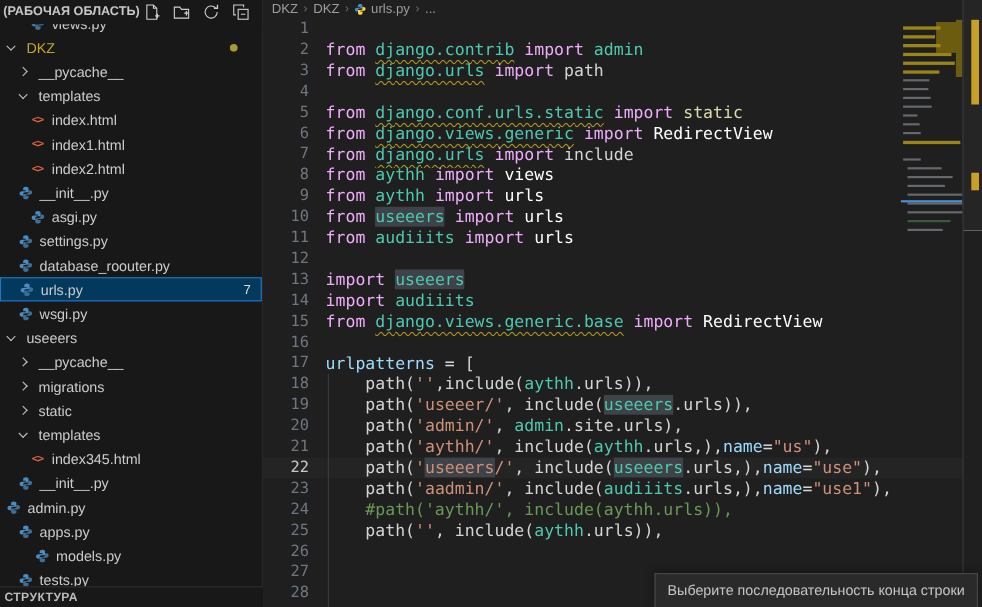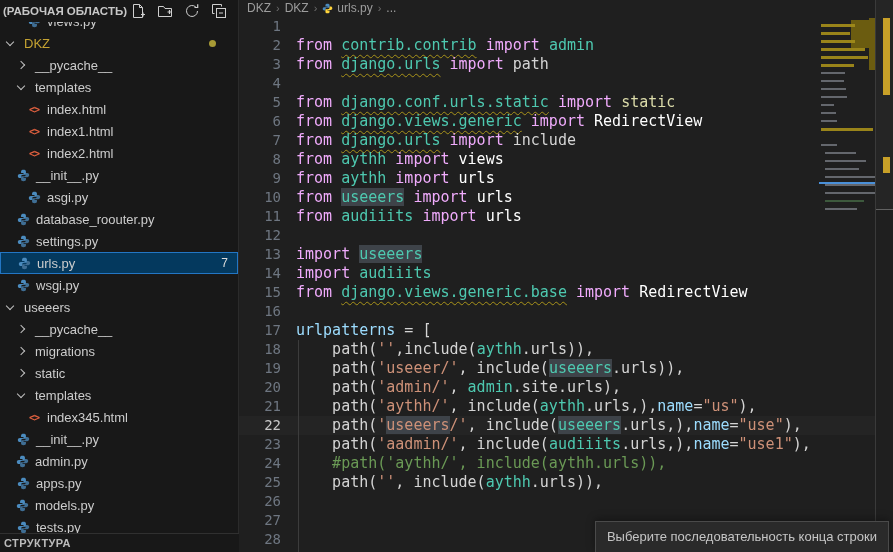--- a/index.html
+++ b/index.html
@@ -157,30 +157,30 @@
           </span>
           <span class="label">asgi.py</span>
         </div>
         <div class="row" style="padding-left: 15px;">
           <span class="fico">
             <svg viewBox="0 0 16 16">
               <path fill="#4B8BBE" d="M8 1C6 1 5 1.8 5 3v2h3v1H3.5C2 6 1 7 1 8.5S2 11 3.5 11H5V9.5C5 8 6 7 7.5 7H11V3c0-1.2-1-2-3-2z"></path>
               <path fill="#3f6e94" d="M8 15c2 0 3-.8 3-2v-2H8v-1h4.5c1.5 0 2.5-1 2.5-2.5S14 5 12.5 5H11v1.5C11 8 10 9 8.5 9H5v4c0 1.2 1 2 3 2z"></path>
             </svg>
           </span>
+          <span class="label">settings.py</span>
+        </div>
+        <div class="row" style="padding-left: 15px;">
+          <span class="fico">
+            <svg viewBox="0 0 16 16">
+              <path fill="#4B8BBE" d="M8 1C6 1 5 1.8 5 3v2h3v1H3.5C2 6 1 7 1 8.5S2 11 3.5 11H5V9.5C5 8 6 7 7.5 7H11V3c0-1.2-1-2-3-2z"></path>
+              <path fill="#3f6e94" d="M8 15c2 0 3-.8 3-2v-2H8v-1h4.5c1.5 0 2.5-1 2.5-2.5S14 5 12.5 5H11v1.5C11 8 10 9 8.5 9H5v4c0 1.2 1 2 3 2z"></path>
+            </svg>
+          </span>
           <span class="label">database_roouter.py</span>
-        </div>
-        <div class="row" style="padding-left: 15px;">
-          <span class="fico">
-            <svg viewBox="0 0 16 16">
-              <path fill="#4B8BBE" d="M8 1C6 1 5 1.8 5 3v2h3v1H3.5C2 6 1 7 1 8.5S2 11 3.5 11H5V9.5C5 8 6 7 7.5 7H11V3c0-1.2-1-2-3-2z"></path>
-              <path fill="#3f6e94" d="M8 15c2 0 3-.8 3-2v-2H8v-1h4.5c1.5 0 2.5-1 2.5-2.5S14 5 12.5 5H11v1.5C11 8 10 9 8.5 9H5v4c0 1.2 1 2 3 2z"></path>
-            </svg>
-          </span>
-          <span class="label">settings.py</span>
         </div>
         <div class="row selected" style="padding-left: 15px;">
           <span class="fico">
             <svg viewBox="0 0 16 16">
               <path fill="#4B8BBE" d="M8 1C6 1 5 1.8 5 3v2h3v1H3.5C2 6 1 7 1 8.5S2 11 3.5 11H5V9.5C5 8 6 7 7.5 7H11V3c0-1.2-1-2-3-2z"></path>
               <path fill="#3f6e94" d="M8 15c2 0 3-.8 3-2v-2H8v-1h4.5c1.5 0 2.5-1 2.5-2.5S14 5 12.5 5H11v1.5C11 8 10 9 8.5 9H5v4c0 1.2 1 2 3 2z"></path>
             </svg>
           </span>
           <span class="label">urls.py</span>
           <span class="badge">7</span>
@@ -222,39 +222,39 @@
         </div>
         <div class="row" style="padding-left: 15px;">
           <span class="fico">
             <svg viewBox="0 0 16 16">
               <path fill="#4B8BBE" d="M8 1C6 1 5 1.8 5 3v2h3v1H3.5C2 6 1 7 1 8.5S2 11 3.5 11H5V9.5C5 8 6 7 7.5 7H11V3c0-1.2-1-2-3-2z"></path>
               <path fill="#3f6e94" d="M8 15c2 0 3-.8 3-2v-2H8v-1h4.5c1.5 0 2.5-1 2.5-2.5S14 5 12.5 5H11v1.5C11 8 10 9 8.5 9H5v4c0 1.2 1 2 3 2z"></path>
             </svg>
           </span>
           <span class="label">__init__.py</span>
         </div>
-        <div class="row" style="padding-left: 14px;">
+        <div class="row" style="padding-left: 4px;">
           <span class="fico">
             <svg viewBox="0 0 16 16">
               <path fill="#4B8BBE" d="M8 1C6 1 5 1.8 5 3v2h3v1H3.5C2 6 1 7 1 8.5S2 11 3.5 11H5V9.5C5 8 6 7 7.5 7H11V3c0-1.2-1-2-3-2z"></path>
               <path fill="#3f6e94" d="M8 15c2 0 3-.8 3-2v-2H8v-1h4.5c1.5 0 2.5-1 2.5-2.5S14 5 12.5 5H11v1.5C11 8 10 9 8.5 9H5v4c0 1.2 1 2 3 2z"></path>
             </svg>
           </span>
           <span class="label">admin.py</span>
         </div>
         <div class="row" style="padding-left: 15px;">
           <span class="fico">
             <svg viewBox="0 0 16 16">
               <path fill="#4B8BBE" d="M8 1C6 1 5 1.8 5 3v2h3v1H3.5C2 6 1 7 1 8.5S2 11 3.5 11H5V9.5C5 8 6 7 7.5 7H11V3c0-1.2-1-2-3-2z"></path>
               <path fill="#3f6e94" d="M8 15c2 0 3-.8 3-2v-2H8v-1h4.5c1.5 0 2.5-1 2.5-2.5S14 5 12.5 5H11v1.5C11 8 10 9 8.5 9H5v4c0 1.2 1 2 3 2z"></path>
             </svg>
           </span>
           <span class="label">apps.py</span>
         </div>
-        <div class="row" style="padding-left: 14px;">
+        <div class="row" style="padding-left: 30px;">
           <span class="fico">
             <svg viewBox="0 0 16 16">
               <path fill="#4B8BBE" d="M8 1C6 1 5 1.8 5 3v2h3v1H3.5C2 6 1 7 1 8.5S2 11 3.5 11H5V9.5C5 8 6 7 7.5 7H11V3c0-1.2-1-2-3-2z"></path>
               <path fill="#3f6e94" d="M8 15c2 0 3-.8 3-2v-2H8v-1h4.5c1.5 0 2.5-1 2.5-2.5S14 5 12.5 5H11v1.5C11 8 10 9 8.5 9H5v4c0 1.2 1 2 3 2z"></path>
             </svg>
           </span>
           <span class="label">models.py</span>
         </div>
         <div class="row" style="padding-left: 15px;">
           <span class="fico">
@@ -286,21 +286,21 @@
       <span>...</span>
     </div>
 
     <div id="code">
         <div class="code-line">
           <span class="ln">1</span>
           <span class="lc"></span>
         </div>
         <div class="code-line">
           <span class="ln">2</span>
-          <span class="lc"><span class="tk-kw">from </span><span class="tk-mod sq">contrib.contrib</span><span class="tk-txt"> </span><span class="tk-kw">import </span><span class="tk-mod">admin</span></span>
+          <span class="lc"><span class="tk-kw">from </span><span class="tk-mod sq">django.contrib</span><span class="tk-txt"> </span><span class="tk-kw">import </span><span class="tk-mod">admin</span></span>
         </div>
         <div class="code-line">
           <span class="ln">3</span>
           <span class="lc"><span class="tk-kw">from </span><span class="tk-mod sq">django.urls</span><span class="tk-txt"> </span><span class="tk-kw">import </span><span class="tk-txt">path</span></span>
         </div>
         <div class="code-line">
           <span class="ln">4</span>
         </div>
         <div class="code-line">
           <span class="ln">5</span>

